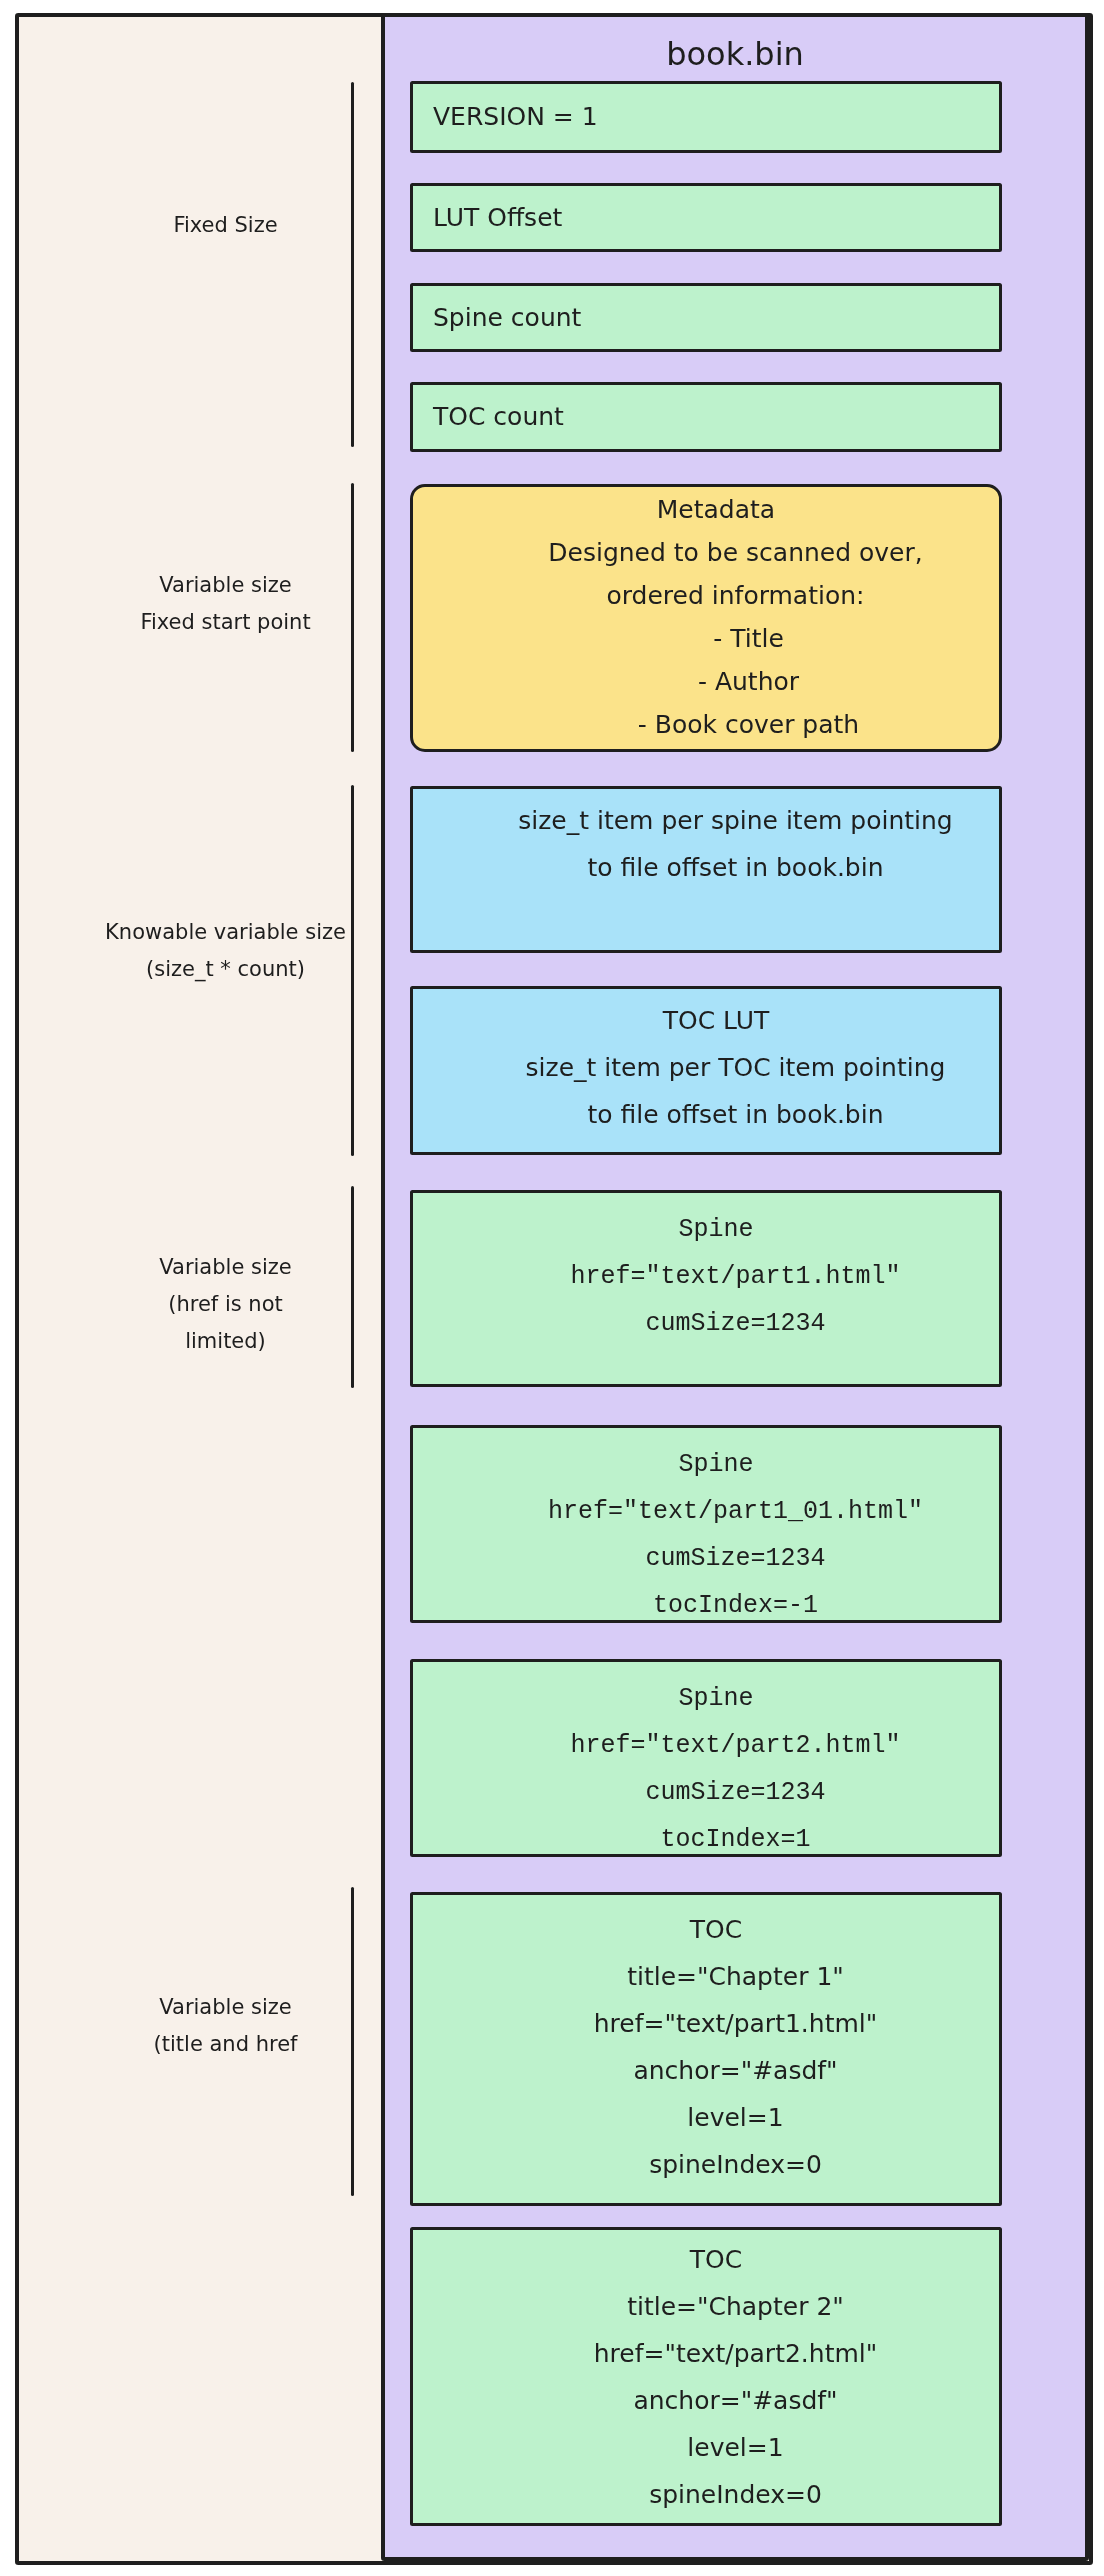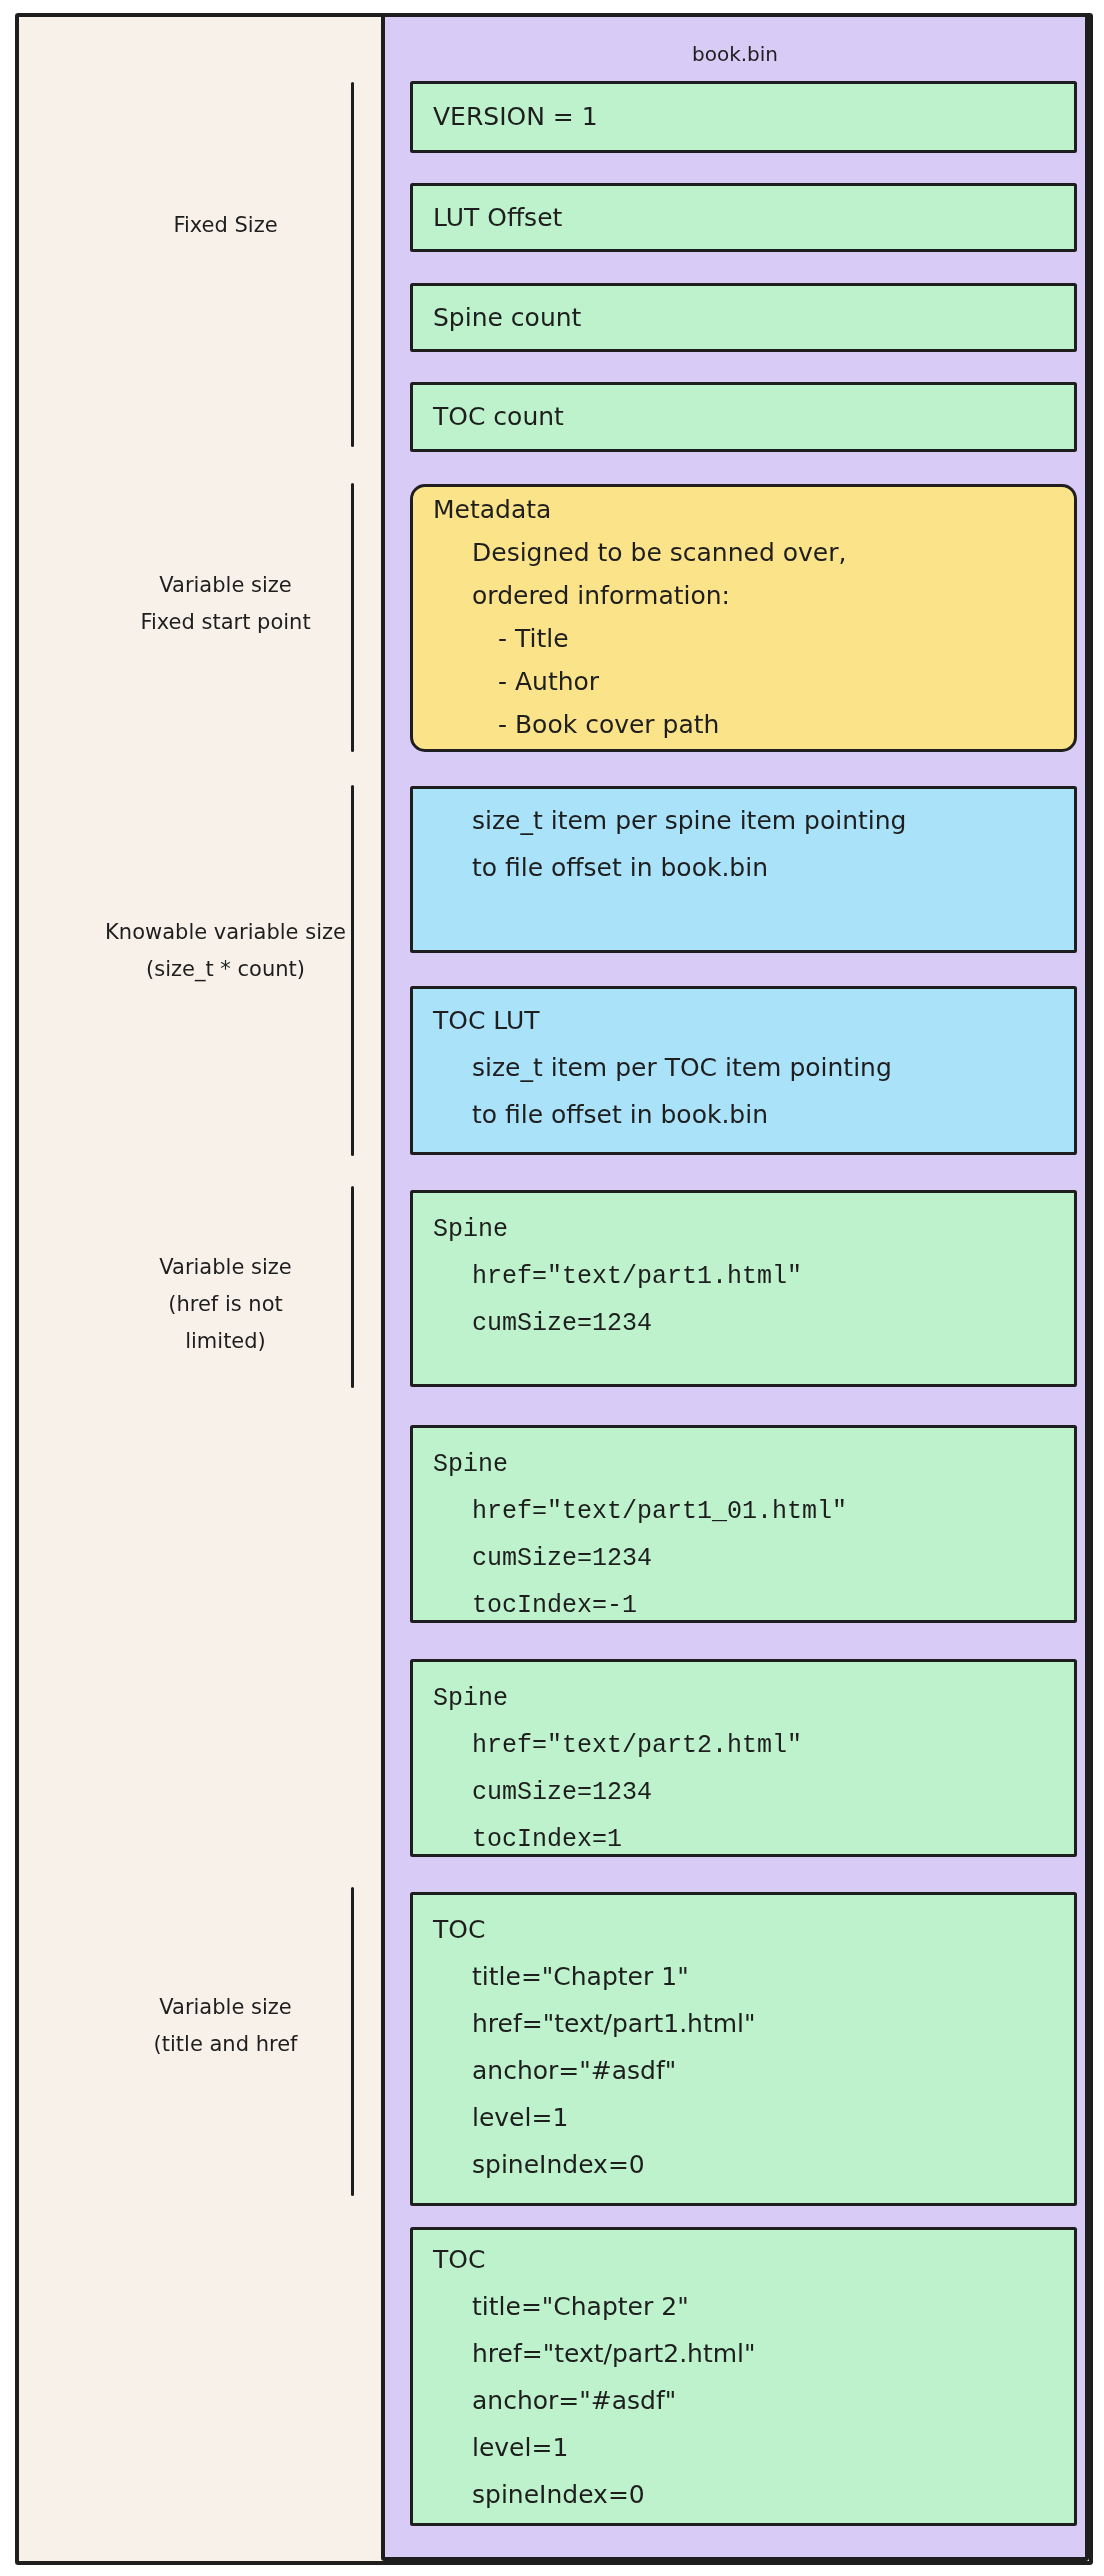--- a/index.html
+++ b/index.html
@@ -18,28 +18,29 @@
   }
   .container{
     position:absolute;left:381px;top:12.5px;width:708px;height:2548px;
     background:var(--container-bg,#D8CCF7);
     border:4.2px solid var(--stroke,#1e1e1e);
     border-radius:3.3px;
     box-sizing:border-box;
   }
   .container-title{
     position:absolute;top:22px;left:0;width:100%;
-    text-align:center;font-size:20px;line-height:30px;
+    text-align:center;font-size:32px;line-height:30px;
   }
   .box{
-    position:absolute;left:25px;width:667px;
+    position:absolute;left:25px;width:592px;
     border:3.3px solid var(--stroke,#1e1e1e);
     border-radius:2.5px;
     box-sizing:border-box;
     overflow:hidden;
+    text-align:center;
   }
   .box.green{background:var(--green,#BDF2CC);}
   .box.yellow{background:var(--yellow,#FBE38A);}
   .box.blue{background:var(--blue,#A9E2F9);}
   .box.single{display:flex;align-items:center;}
   .line{font-size:25px;line-height:47px;white-space:pre;}
   .box.yellow .line{line-height:43px;}
   .ind0{padding-left:20px;}
   .ind1{padding-left:59px;}
   .ind2{padding-left:85px;}

